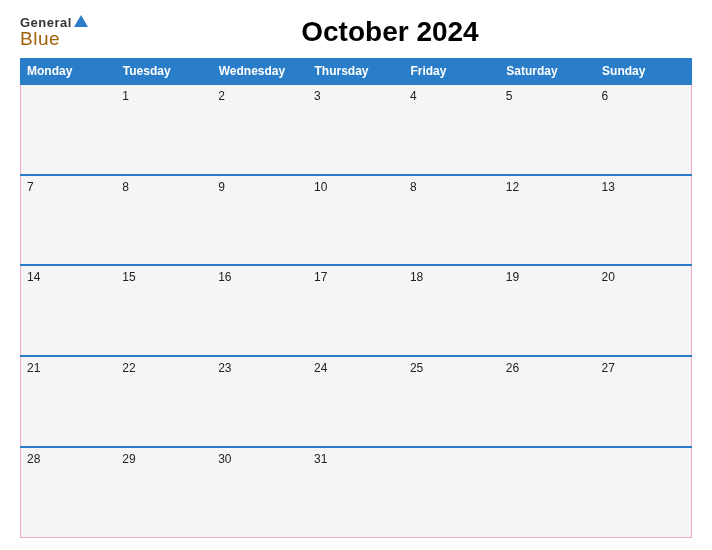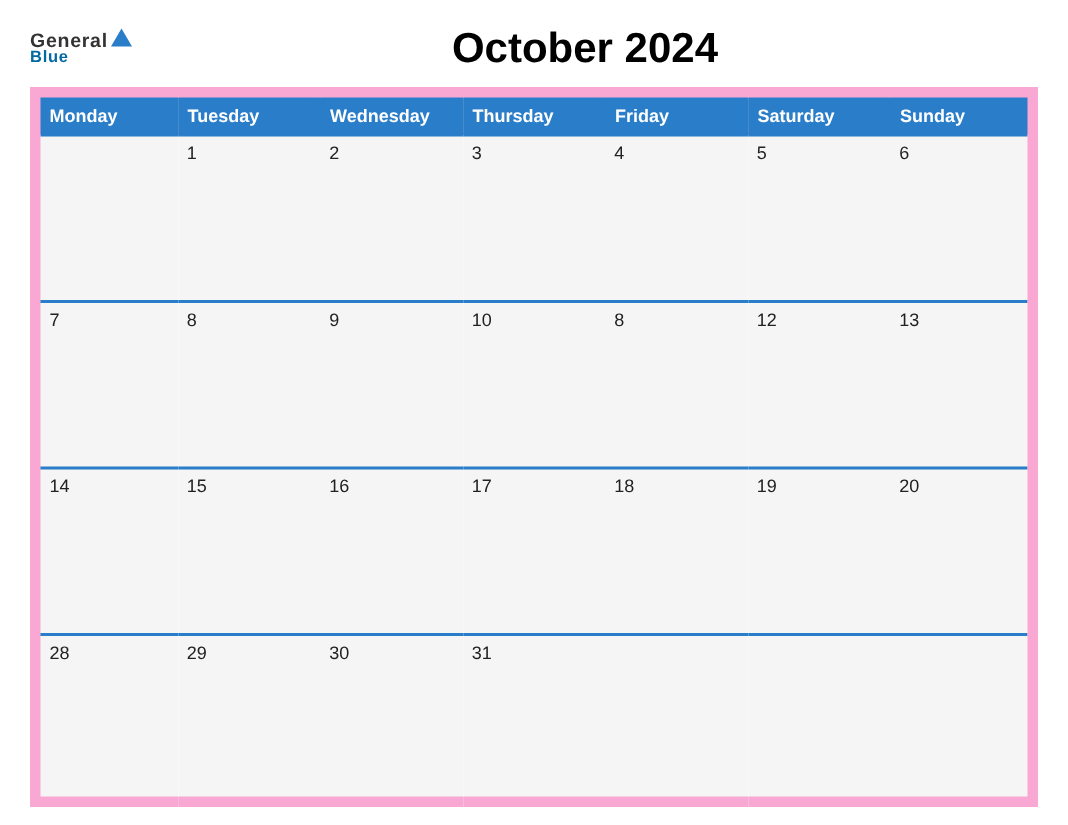--- a/index.html
+++ b/index.html
@@ -29,23 +29,23 @@
       align-items: flex-start;
       line-height: 1;
     }
     .logo-general {
       font-size: 13px;
       font-weight: bold;
       color: #333;
       letter-spacing: 0.5px;
     }
     .logo-blue {
-      font-size: 11px;
-      font-weight: bold;
-      color: #0369a1;
+      font-size: 19px;
+      font-weight: normal;
+      color: #a16207;
       letter-spacing: 0.5px;
     }
     .logo-triangle {
       display: inline-block;
       width: 0;
       height: 0;
       border-left: 7px solid transparent;
       border-right: 7px solid transparent;
       border-bottom: 12px solid #2a7dc9;
       margin-left: 2px;
@@ -65,21 +65,21 @@
       flex: 1;
     }
     .country {
       font-size: 14px;
       color: #333;
       text-align: right;
       min-width: 120px;
     }
     .calendar {
       flex: 1;
-      border: 7px solid #f9a8d4;
+      border: 1px solid #f9a8d4;
       border-collapse: collapse;
       width: 100%;
       table-layout: fixed;
     }
     .calendar th {
       background-color: #2a7dc9;
       color: #fff;
       font-size: 12px;
       font-weight: bold;
       padding: 5px 6px;
@@ -156,20 +156,29 @@
         <tr class="week-row">
           <td><span class="day-num">14</span></td>
           <td><span class="day-num">15</span></td>
           <td><span class="day-num">16</span></td>
           <td><span class="day-num">17</span></td>
           <td><span class="day-num">18</span></td>
           <td><span class="day-num">19</span></td>
           <td><span class="day-num">20</span></td>
         </tr>
         <tr class="week-row">
+          <td><span class="day-num">21</span></td>
+          <td><span class="day-num">22</span></td>
+          <td><span class="day-num">23</span></td>
+          <td><span class="day-num">24</span></td>
+          <td><span class="day-num">25</span></td>
+          <td><span class="day-num">26</span></td>
+          <td><span class="day-num">27</span></td>
+        </tr>
+        <tr class="week-row">
           <td><span class="day-num">28</span></td>
           <td><span class="day-num">29</span></td>
           <td><span class="day-num">30</span></td>
           <td><span class="day-num">31</span></td>
           <td class="empty"></td>
           <td class="empty"></td>
           <td class="empty"></td>
         </tr>
       </tbody>
   </table>

